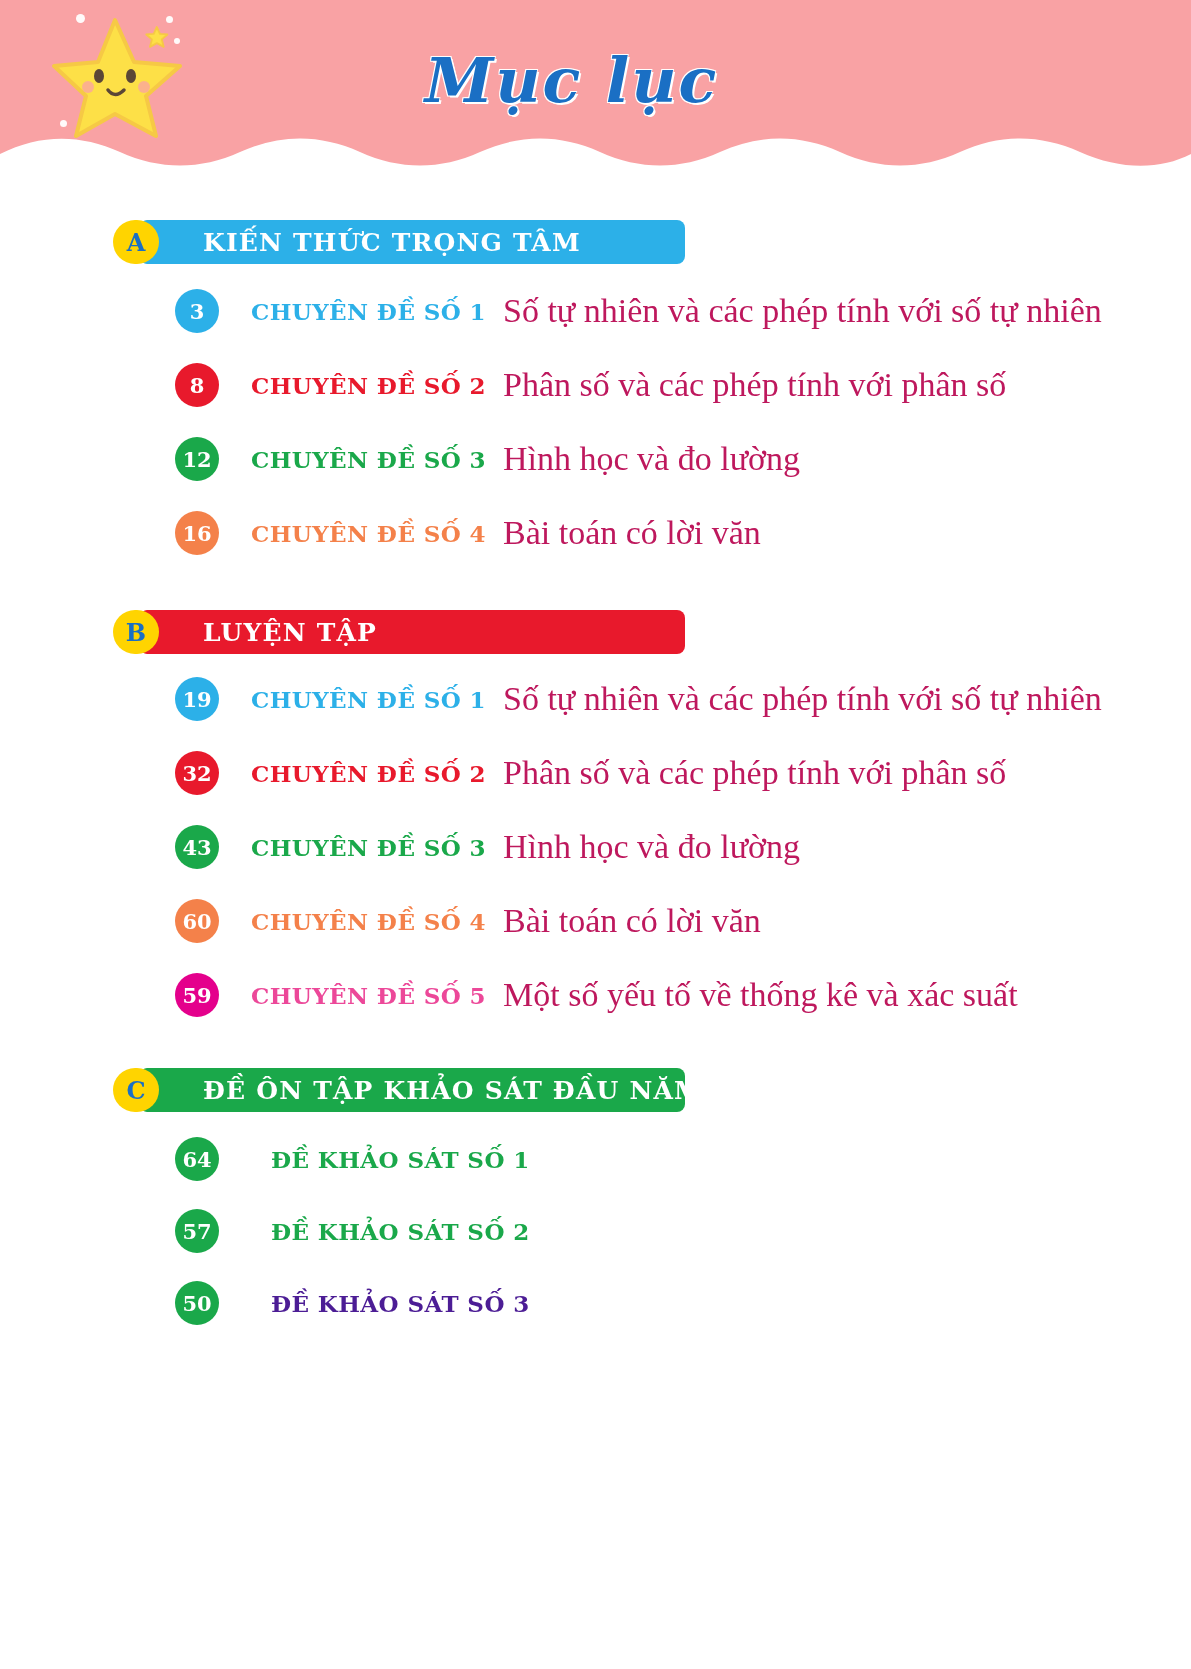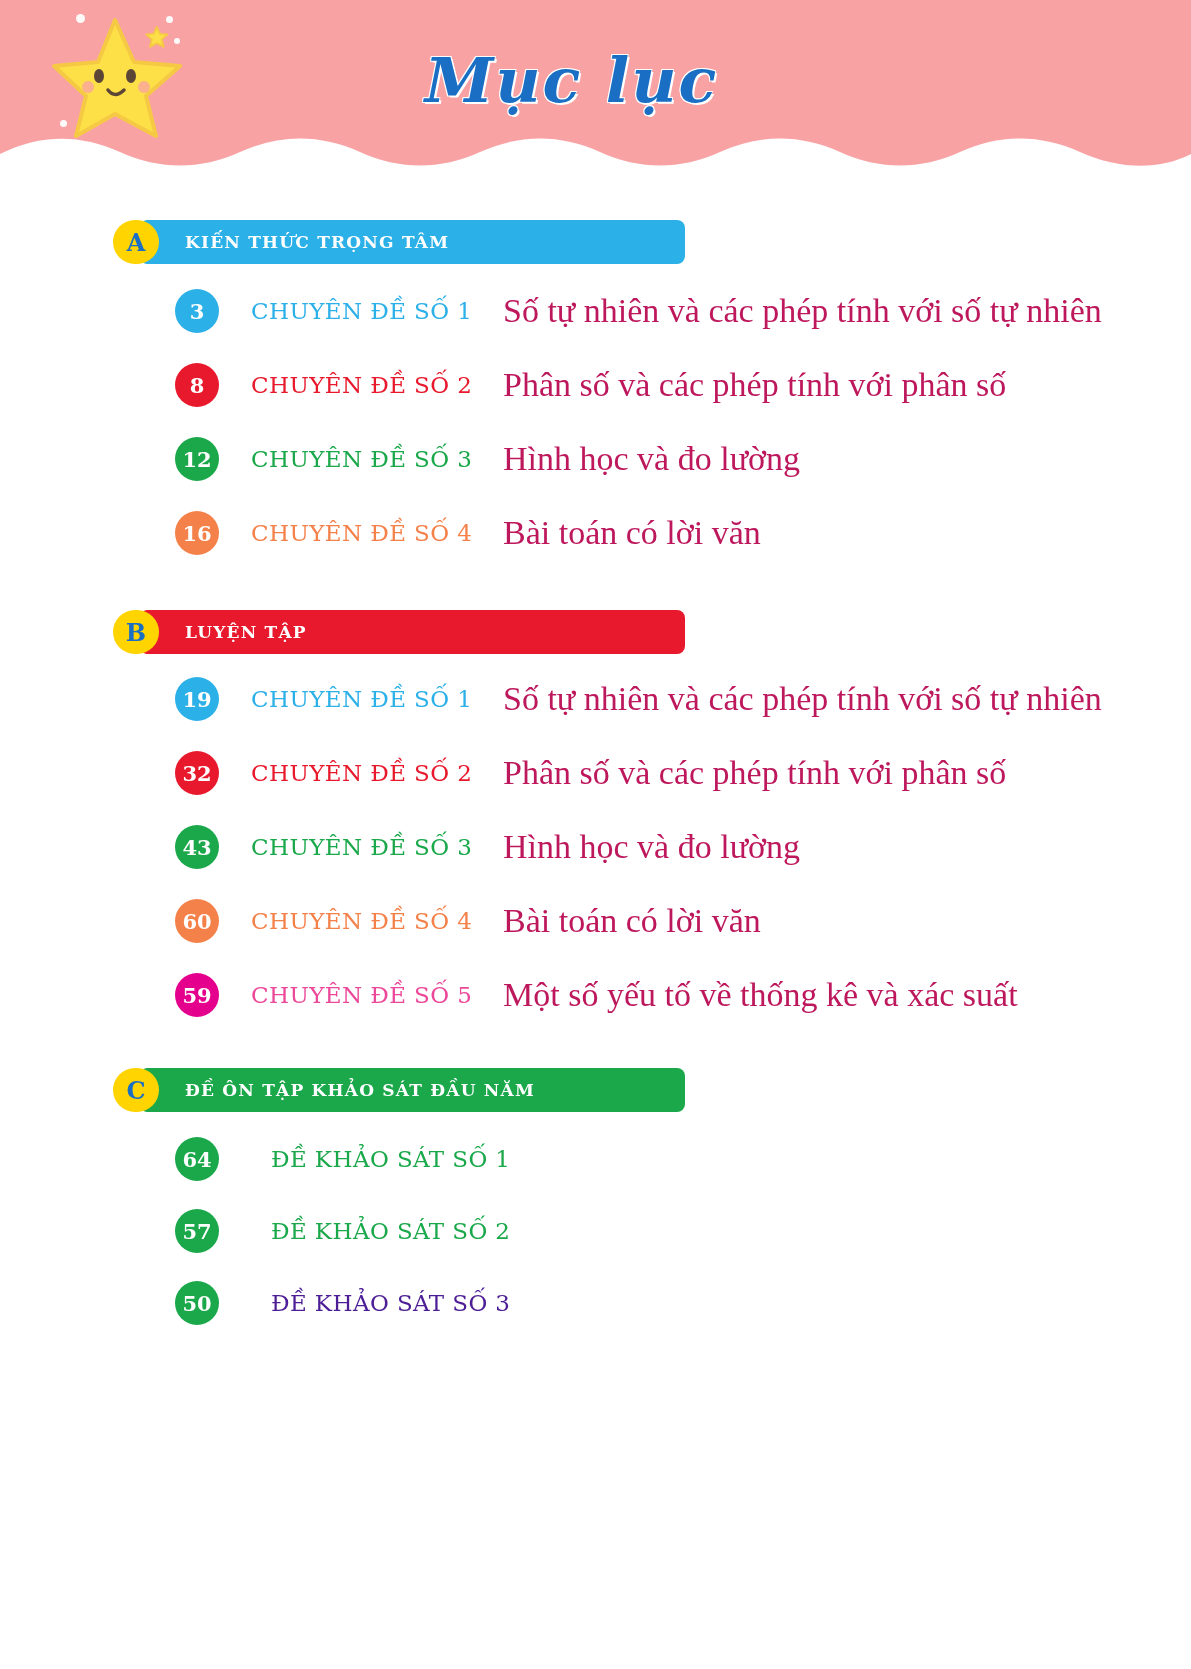--- a/index.html
+++ b/index.html
@@ -84,24 +84,24 @@
     top: 0;
     width: 544px;
     height: 44px;
     border-radius: 6px 8px 8px 6px;
     display: flex;
     align-items: center;
   }
   .section-bar-label {
     font-family: "DejaVu Serif", serif;
     font-weight: bold;
-    font-size: 17px;
+    font-size: 25px;
     color: #ffffff;
     letter-spacing: 1.2px;
-    margin-left: 44px;
+    margin-left: 62px;
     white-space: nowrap;
   }
   .section-badge {
     position: absolute;
     left: 0;
     top: 0;
     width: 46px;
     height: 44px;
     border-radius: 23px;
     background: #ffd400;
@@ -133,21 +133,21 @@
     color: #ffffff;
     font-family: "DejaVu Serif", serif;
     font-weight: bold;
     font-size: 21px;
     display: flex;
     align-items: center;
     justify-content: center;
   }
   .entry-topic {
     font-family: "DejaVu Serif", serif;
-    font-weight: normal;
+    font-weight: bold;
     font-size: 23px;
     letter-spacing: .4px;
     margin-left: 32px;
     width: 252px;
     white-space: nowrap;
   }
   .entry-desc {
     font-family: "Liberation Serif", serif;
     font-size: 34px;
     color: #be185d;

